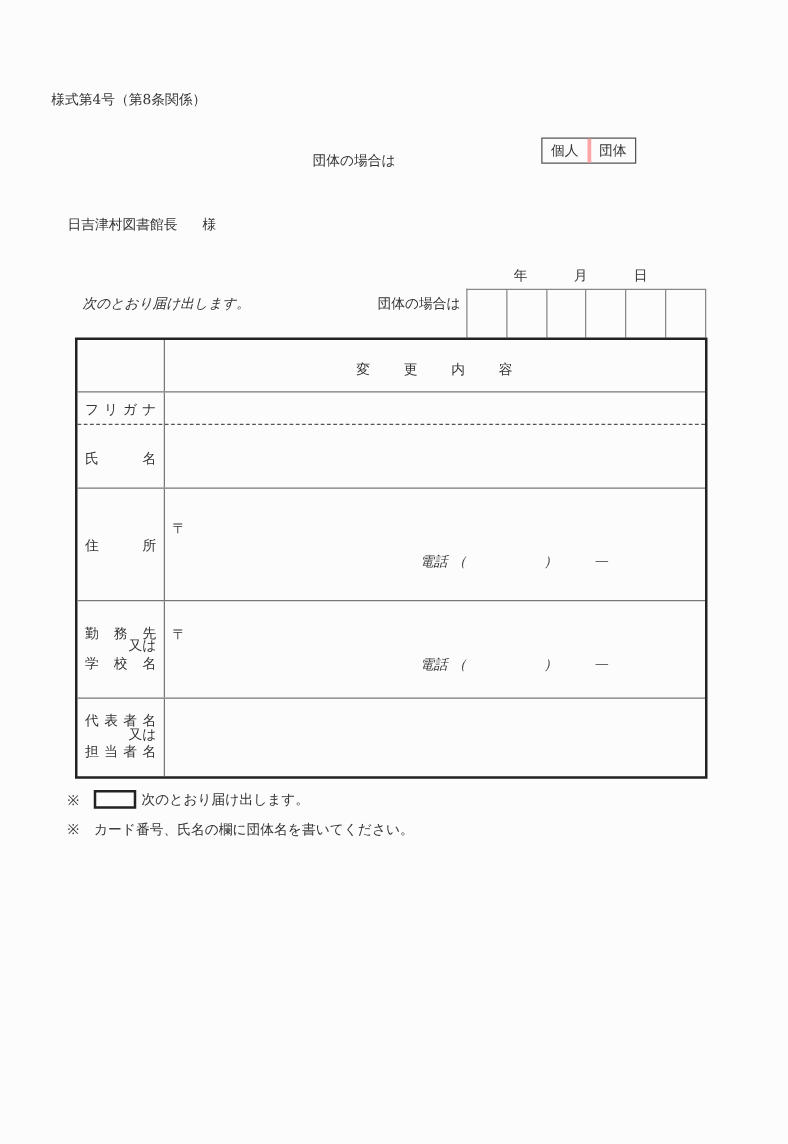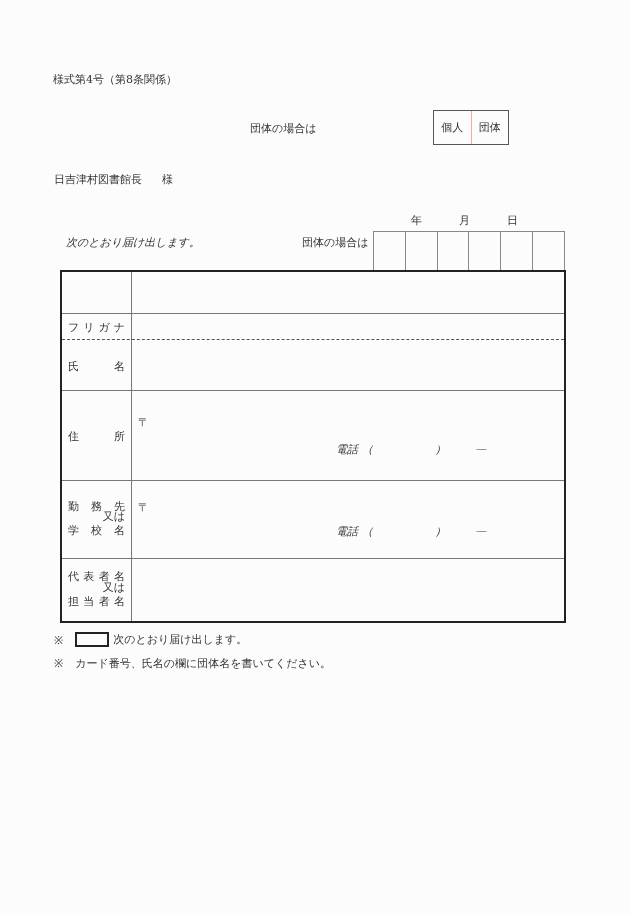--- a/index.html
+++ b/index.html
@@ -3,25 +3,25 @@
 <meta charset="utf-8">
 <style>
   html, body { margin: 0; padding: 0; }
   body {
     width: 630px; height: 915px; position: relative; overflow: hidden;
     background: #fcfcfc; color: #333;
     font-family: "DejaVu Serif", "Liberation Serif", serif;
     font-size: 11px;
   }
   .abs { position: absolute; white-space: nowrap; }
-  .form-no { left: 41px; top: 72px; font-size: 11px; margin-left: 12px; }
+  .form-no { left: 41px; top: 72px; font-size: 11px; }
   .doc-title { left: 250px; top: 121px; font-size: 11px; }
-  .type-box { left: 433px; top: 110px; width: 76px; height: 35px; border: 1px solid #555; box-sizing: border-box; display: flex; }
+  .type-box { left: 433px; top: 110px; width: 76px; height: 21px; border: 1px solid #555; box-sizing: border-box; display: flex; }
   .type-box .cell { flex: 1; display: flex; align-items: center; justify-content: center; font-size: 11px; }
-  .type-box .cell + .cell { border-left: 1px solid #fca5a5; }
+  .type-box .cell + .cell { border-left: 3px solid #fca5a5; }
   .addressee { left: 54px; top: 172px; font-size: 11px; text-align: right; }
   .addressee .sama { margin-left: 20px; }
   .date-year { left: 411px; top: 213px; }
   .date-month { left: 459px; top: 213px; }
   .date-day { left: 507px; top: 213px; }
   .intro { left: 66px; top: 235px; font-style: italic; }
   .card-label { left: 302px; top: 235px; }
   .card-boxes { left: 373px; top: 231px; width: 192px; height: 39px; display: flex; border-top: 1px solid #888; border-left: 1px solid #888; box-sizing: border-box; }
   .card-boxes .digit { flex: 1; border-right: 1px solid #888; }
 
@@ -73,20 +73,25 @@
   <div class="digit"></div>
   <div class="digit"></div>
   <div class="digit"></div>
   <div class="digit"></div>
 </div>
 
 <div class="abs main-table">
 
   <div class="row" style="top:0;height:41px;">
     <div class="label"></div>
+    <div class="content">
+      <div class="header-text">
+        <span>変</span><span>更</span><span>内</span><span>容</span>
+      </div>
+    </div>
   </div>
   <div class="hline" style="top:41px;"></div>
 
   <div class="row" style="top:42px;height:26px;">
     <div class="label">
       <div class="lbl-spread" style="top:6px;">
         <span>フ</span>
           <span>リ</span>
           <span>ガ</span>
           <span>ナ</span>

